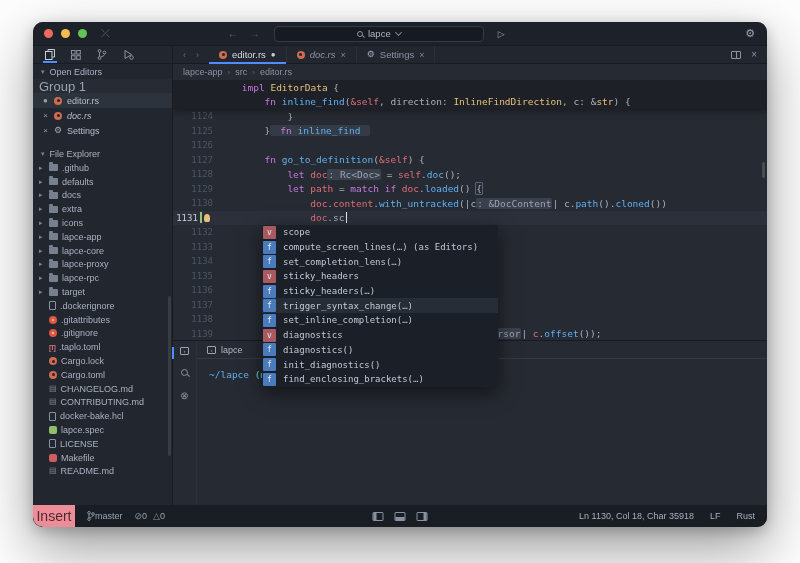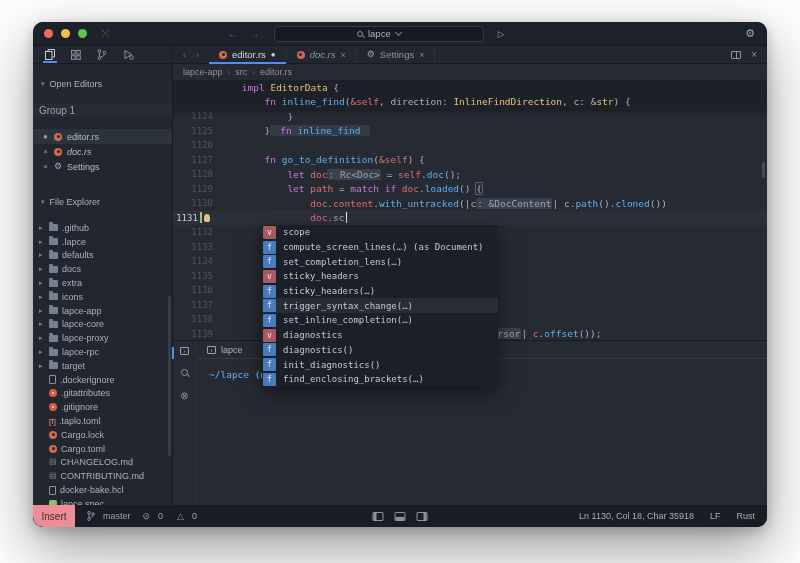--- a/index.html
+++ b/index.html
@@ -31,32 +31,32 @@
   .chev-dn { width:5px; height:5px; border-right:1px solid #7b8392; border-bottom:1px solid #7b8392;
              transform:rotate(45deg); margin-top:-2px; }
   .tb-play { margin-left:14px; color:#9aa3b2; font-size:9px; }
   .tb-gear { position:absolute; right:12px; color:#9aa3b2; font-size:11px; }
 
   
   #mainrow { flex:1; display:flex; min-height:0; }
 
   
   #sidebar { width:140px; flex:none; background:#22262e; border-right:1px solid #171b22;
-             display:flex; flex-direction:column; position:relative;gap:12px; }
+             display:flex; flex-direction:column; position:relative; }
   #activity { height:18px; flex:none; display:flex; align-items:center; gap:16px; padding-left:12px;
               border-bottom:1px solid #171b22; }
   .act { position:relative; height:100%; display:flex; align-items:center; }
   .act svg { stroke:#8b93a2; }
   .act.on svg { stroke:#c9ced8; }
   .act.on::after { content:""; position:absolute; left:-2px; right:-2px; bottom:0; height:2px; background:#528bff; }
   .sec-head { height:15px; display:flex; align-items:center; gap:5px; padding-left:8px;
               color:#aab2c0; font-size:9px; }
   .sec-head .ch { color:#7b8392; font-size:7px; }
   #group-row { height:14px; background:#272b33; display:flex; align-items:center; padding-left:6px;
-               color:#9aa3b2; font-size:10px; }
+               color:#9aa3b2; font-size:13px; }
   .oe-row { height:15px; display:flex; align-items:center; gap:5px; padding-left:9px; font-size:9px; color:#b6bdc9;}
   .oe-row.active { background:#2d333d; }
   .oe-pre { width:7px; color:#98a0ae; font-size:8px; text-align:center; flex:none;}
   .fe-list { flex:1; min-height:0; display:flex; flex-direction:column; }
   .fe-row { height:13.8px; flex:none; display:flex; align-items:center; gap:4px; padding-left:16px;
             font-size:9px; color:#aab2c0; white-space:nowrap; }
   .fe-row .ch { color:#7b8392; font-size:7px; width:6px; margin-left:-10px; flex:none;}
   .it { font-style:italic; }
 
   
@@ -140,23 +140,23 @@
   #term-tabs { height:18px; flex:none; display:flex; align-items:center; gap:5px; padding-left:10px;
                border-bottom:1px solid #333a45; color:#aeb6c2; font-size:9px; }
   #term-body { padding:10px 0 0 12px; font-family:"DejaVu Sans Mono", monospace; font-size:9.5px; }
   .prompt-a { color:#61afef; } .prompt-b { color:#56b6c2; font-weight:bold; }
   .term-cursor { display:inline-block; width:6px; height:10px; border:1px solid #c8ccd4;
                  margin-left:5px; vertical-align:text-bottom; }
 
   
   #status { height:22px; flex:none; background:#191d24; display:flex; align-items:center;
             position:relative; font-size:9px; color:#9aa3b2; }
-  #mode { width:42px; height:100%; background:#ed8d98; color:#502830; font-size:10px;
+  #mode { width:42px; height:100%; background:#ed8d98; color:#502830; font-size:14px;
           display:flex; align-items:center; justify-content:center; border-radius:0 0 0 10px; }
-  .st-seg { display:flex; align-items:center; gap:8px; margin-left:12px; }
+  .st-seg { display:flex; align-items:center; gap:0; margin-left:12px; }
   .st-ic { font-size:9px; color:#8b93a2; }
   #st-center { position:absolute; left:50%; transform:translateX(-50%); display:flex; gap:11px; }
   .lay { width:11px; height:9px; border:1px solid #8b93a2; border-radius:1px; position:relative; }
   .lay i { position:absolute; background:#8b93a2; }
   .lay.l i { left:0; top:0; bottom:0; width:3px; }
   .lay.b i { left:0; right:0; bottom:0; height:3px; }
   .lay.r i { right:0; top:0; bottom:0; width:3px; }
   #st-right { margin-left:auto; display:flex; gap:16px; padding-right:12px; color:#a7aebc; }
 </style>
 </head>
@@ -248,25 +248,20 @@
       </div>
       <div class="fe-list" id="fe-list">
             <div class="fe-row">
               <span class="ch">▸</span>
               <span class="fic fic-folder"></span>
               <span>.github</span>
             </div>
             <div class="fe-row">
               <span class="ch">▸</span>
               <span class="fic fic-folder"></span>
-              <span>.lapce</span>
-            </div>
-            <div class="fe-row">
-              <span class="ch">▸</span>
-              <span class="fic fic-folder"></span>
               <span>defaults</span>
             </div>
             <div class="fe-row">
               <span class="ch">▸</span>
               <span class="fic fic-folder"></span>
               <span>docs</span>
             </div>
             <div class="fe-row">
               <span class="ch">▸</span>
               <span class="fic fic-folder"></span>
@@ -421,21 +416,21 @@
         <div id="ed-scroll"></div>
       </div>
 
       <div id="popup">
             <div class="pi">
               <span class="ci ci-v">v</span>
               <span>scope</span>
             </div>
             <div class="pi">
               <span class="ci ci-f">f</span>
-              <span>compute_screen_lines(…) (as Document)</span>
+              <span>compute_screen_lines(…) (as Editors)</span>
             </div>
             <div class="pi">
               <span class="ci ci-f">f</span>
               <span>set_completion_lens(…)</span>
             </div>
             <div class="pi">
               <span class="ci ci-v">v</span>
               <span>sticky_headers</span>
             </div>
             <div class="pi">

